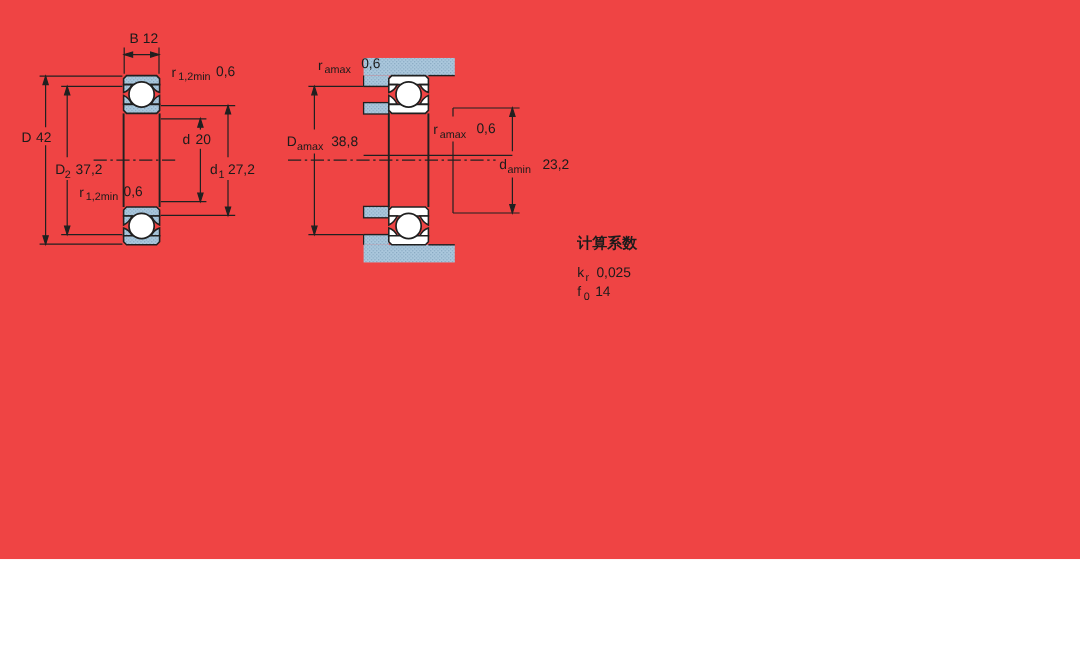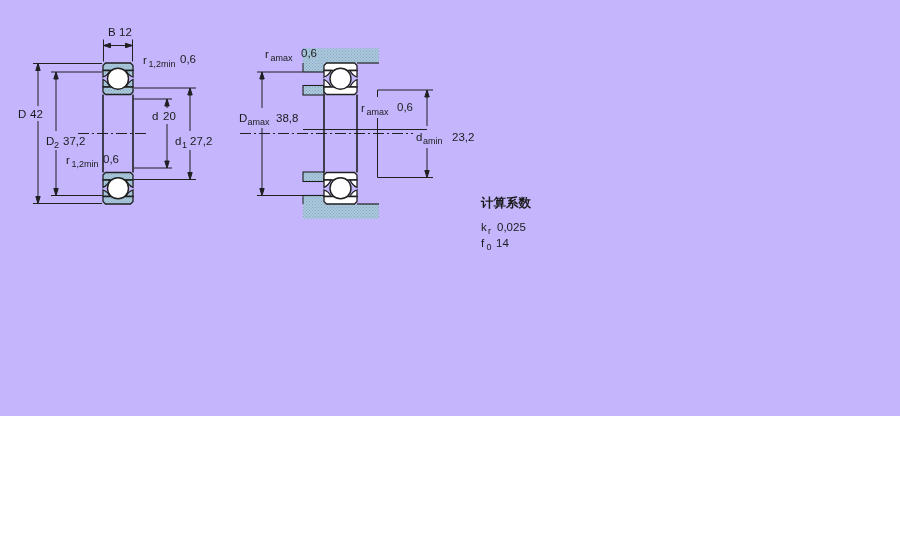--- a/index.html
+++ b/index.html
@@ -1,16 +1,16 @@
 <!DOCTYPE html>
 <html><head>
 <meta charset="utf-8">
 <style>
   html,body{margin:0;padding:0;background:#ffffff;}
-  .stage{position:relative;width:900px;height:416px;background:#c4b5fd;overflow:hidden;
+  .stage{position:relative;width:900px;height:466px;background:#ef4444;overflow:hidden;
          font-family:"Liberation Sans", sans-serif;}
   svg text{font-family:"Liberation Sans", sans-serif;font-size:11.5px;fill:#1b1b1b;}
   svg .sub{font-size:9px;}
   svg .cjk{font-size:12.5px;font-weight:bold;}
   .outline{stroke:#202020;fill:none;}
 </style>
 </head>
 <body>
 <div class="stage">
 

